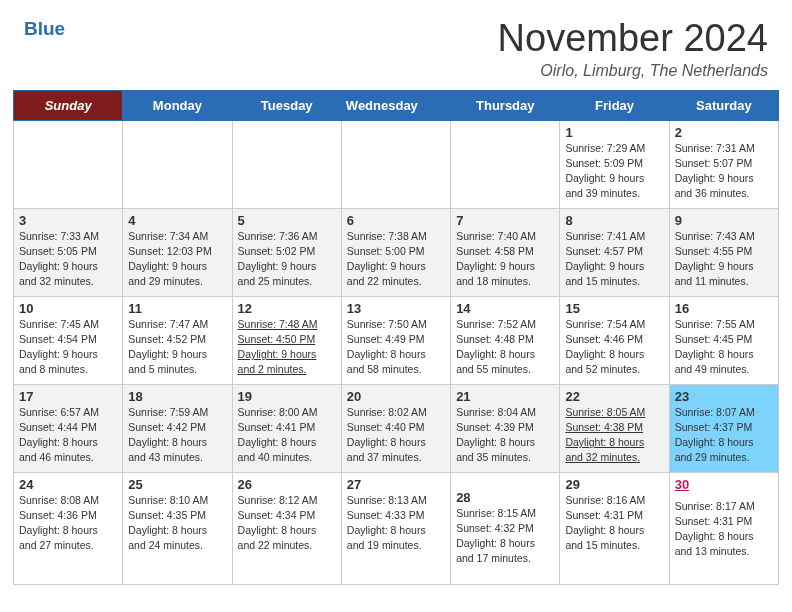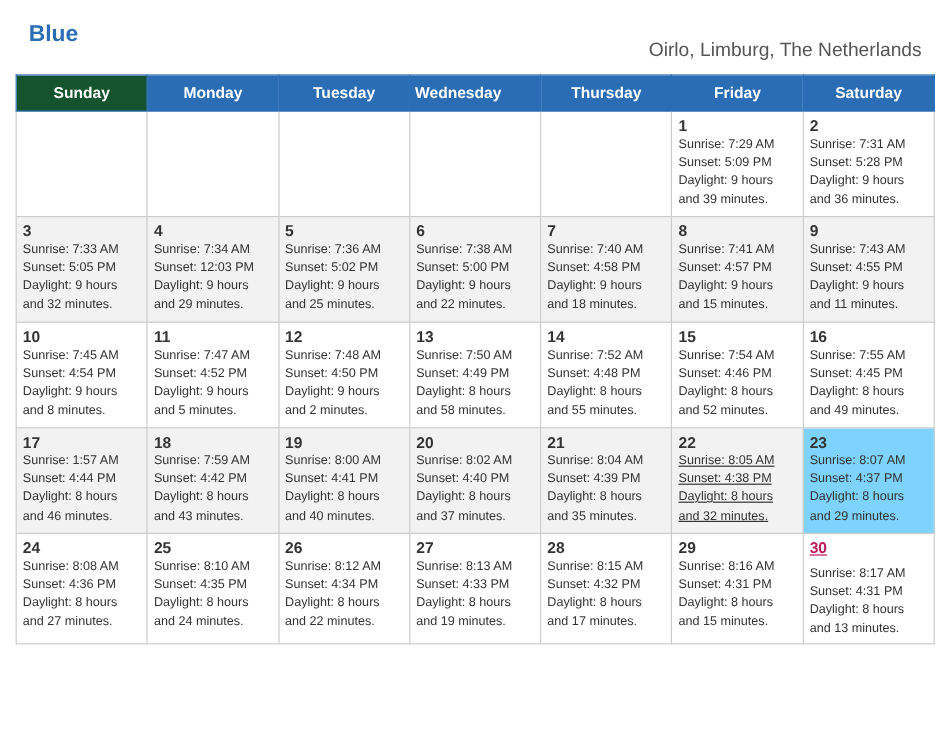--- a/index.html
+++ b/index.html
@@ -14,28 +14,29 @@
 
   <div class="header">
 
     <div style="display:flex; flex-direction:column; padding-top:4px;">
       <div style="display:flex; align-items:center; margin-top:-4px;">
         <span style="font-size:19px; font-weight:bold; color:#2a6db5; font-family:Arial;">Blue</span>
       </div>
     </div>
 
     <div style="text-align:right;">
-      <div style="font-size:16px; color:#555; margin-top:16px;">Oirlo, Limburg, The Netherlands</div>
+      <div style="font-size:38px; font-weight:300; color:#333; line-height:1.1;">November 2024</div>
+      <div style="font-size:16px; color:#555; margin-top:2px;font-style:italic;">Oirlo, Limburg, The Netherlands</div>
     </div>
   </div>
 
   <table style="border-collapse:collapse; width:766px; margin:0 13px; table-layout:fixed;">
     <thead>
       <tr>
-        <th style="background:#14532d; color:#fff; text-align:center; padding:7px 4px; font-size:13px; font-weight:bold; border:1px solid #2a6db5; width:109px;">Sunday</th>
+        <th style="background:#7f1d1d; color:#fff; text-align:center; padding:7px 4px; font-size:13px; font-weight:bold; border:1px solid #2a6db5; width:109px;font-style:italic;">Sunday</th>
         <th style="background:#2a6db5; color:#fff; text-align:center; padding:7px 4px; font-size:13px; font-weight:bold; border:1px solid #2a6db5; width:109px;">Monday</th>
         <th style="background:#2a6db5; color:#fff; text-align:center; padding:7px 4px; font-size:13px; font-weight:bold; border:1px solid #2a6db5; width:109px;">Tuesday</th>
         <th style="background:#2a6db5; color:#fff; text-align:left; padding:7px 4px; font-size:13px; font-weight:bold; border:1px solid #2a6db5; width:109px;">Wednesday</th>
         <th style="background:#2a6db5; color:#fff; text-align:center; padding:7px 4px; font-size:13px; font-weight:bold; border:1px solid #2a6db5; width:109px;">Thursday</th>
         <th style="background:#2a6db5; color:#fff; text-align:center; padding:7px 4px; font-size:13px; font-weight:bold; border:1px solid #2a6db5; width:109px;">Friday</th>
         <th style="background:#2a6db5; color:#fff; text-align:center; padding:7px 4px; font-size:13px; font-weight:bold; border:1px solid #2a6db5; width:109px;">Saturday</th>
       </tr>
     </thead>
     <tbody id="calendar-body">
     <tr>
@@ -46,21 +47,21 @@
           <td style="border: 1px solid rgb(204, 204, 204); vertical-align: top; padding: 4px 5px; background: rgb(255, 255, 255); min-height: 80px; height: 88px;"></td>
           <td style="border: 1px solid rgb(204, 204, 204); vertical-align: top; padding: 4px 5px; background: rgb(255, 255, 255); min-height: 80px; height: 88px;">
             <span style="font-size: 13px; font-weight: bold; color: rgb(51, 51, 51); display: block; margin-bottom: 1px;">1</span>
             <div style="font-size: 10.5px; color: rgb(51, 51, 51); line-height: 1.45; white-space: pre-line;">Sunrise: 7:29 AM
 Sunset: 5:09 PM
 Daylight: 9 hours and 39 minutes.</div>
           </td>
           <td style="border: 1px solid rgb(204, 204, 204); vertical-align: top; padding: 4px 5px; background: rgb(255, 255, 255); min-height: 80px; height: 88px;">
             <span style="font-size: 13px; font-weight: bold; color: rgb(51, 51, 51); display: block; margin-bottom: 1px;">2</span>
             <div style="font-size: 10.5px; color: rgb(51, 51, 51); line-height: 1.45; white-space: pre-line;">Sunrise: 7:31 AM
-Sunset: 5:28 PM
+Sunset: 5:07 PM
 Daylight: 9 hours and 36 minutes.</div>
           </td>
         </tr>
         <tr>
           <td style="border: 1px solid rgb(204, 204, 204); vertical-align: top; padding: 4px 5px; background: rgb(242, 242, 242); min-height: 80px; height: 88px;">
             <span style="font-size: 13px; font-weight: bold; color: rgb(51, 51, 51); display: block; margin-bottom: 1px;">3</span>
             <div style="font-size: 10.5px; color: rgb(51, 51, 51); line-height: 1.45; white-space: pre-line;">Sunrise: 7:33 AM
 Sunset: 5:05 PM
 Daylight: 9 hours and 32 minutes.</div>
           </td>
@@ -109,21 +110,21 @@
 Daylight: 9 hours and 8 minutes.</div>
           </td>
           <td style="border: 1px solid rgb(204, 204, 204); vertical-align: top; padding: 4px 5px; background: rgb(255, 255, 255); min-height: 80px; height: 88px;">
             <span style="font-size: 13px; font-weight: bold; color: rgb(51, 51, 51); display: block; margin-bottom: 1px;">11</span>
             <div style="font-size: 10.5px; color: rgb(51, 51, 51); line-height: 1.45; white-space: pre-line;">Sunrise: 7:47 AM
 Sunset: 4:52 PM
 Daylight: 9 hours and 5 minutes.</div>
           </td>
           <td style="border: 1px solid rgb(204, 204, 204); vertical-align: top; padding: 4px 5px; background: rgb(255, 255, 255); min-height: 80px; height: 88px;">
             <span style="font-size: 13px; font-weight: bold; color: rgb(51, 51, 51); display: block; margin-bottom: 1px;">12</span>
-            <div style="font-size: 10.5px; color: rgb(51, 51, 51); line-height: 1.45; white-space: pre-line;">Sunrise: 7:48 AM
+            <div style="font-size: 10.5px; color: rgb(51, 51, 51); line-height: 1.45; white-space: pre-line; text-decoration: underline;">Sunrise: 7:48 AM
 Sunset: 4:50 PM
 Daylight: 9 hours and 2 minutes.</div>
           </td>
           <td style="border: 1px solid rgb(204, 204, 204); vertical-align: top; padding: 4px 5px; background: rgb(255, 255, 255); min-height: 80px; height: 88px;">
             <span style="font-size: 13px; font-weight: bold; color: rgb(51, 51, 51); display: block; margin-bottom: 1px;">13</span>
             <div style="font-size: 10.5px; color: rgb(51, 51, 51); line-height: 1.45; white-space: pre-line;">Sunrise: 7:50 AM
 Sunset: 4:49 PM
 Daylight: 8 hours and 58 minutes.</div>
           </td>
           <td style="border: 1px solid rgb(204, 204, 204); vertical-align: top; padding: 4px 5px; background: rgb(255, 255, 255); min-height: 80px; height: 88px;">
@@ -141,21 +142,21 @@
           <td style="border: 1px solid rgb(204, 204, 204); vertical-align: top; padding: 4px 5px; background: rgb(255, 255, 255); min-height: 80px; height: 88px;">
             <span style="font-size: 13px; font-weight: bold; color: rgb(51, 51, 51); display: block; margin-bottom: 1px;">16</span>
             <div style="font-size: 10.5px; color: rgb(51, 51, 51); line-height: 1.45; white-space: pre-line;">Sunrise: 7:55 AM
 Sunset: 4:45 PM
 Daylight: 8 hours and 49 minutes.</div>
           </td>
         </tr>
         <tr>
           <td style="border: 1px solid rgb(204, 204, 204); vertical-align: top; padding: 4px 5px; background: rgb(242, 242, 242); min-height: 80px; height: 88px;">
             <span style="font-size: 13px; font-weight: bold; color: rgb(51, 51, 51); display: block; margin-bottom: 1px;">17</span>
-            <div style="font-size: 10.5px; color: rgb(51, 51, 51); line-height: 1.45; white-space: pre-line;">Sunrise: 1:57 AM
+            <div style="font-size: 10.5px; color: rgb(51, 51, 51); line-height: 1.45; white-space: pre-line;">Sunrise: 6:57 AM
 Sunset: 4:44 PM
 Daylight: 8 hours and 46 minutes.</div>
           </td>
           <td style="border: 1px solid rgb(204, 204, 204); vertical-align: top; padding: 4px 5px; background: rgb(242, 242, 242); min-height: 80px; height: 88px;">
             <span style="font-size: 13px; font-weight: bold; color: rgb(51, 51, 51); display: block; margin-bottom: 1px;">18</span>
             <div style="font-size: 10.5px; color: rgb(51, 51, 51); line-height: 1.45; white-space: pre-line;">Sunrise: 7:59 AM
 Sunset: 4:42 PM
 Daylight: 8 hours and 43 minutes.</div>
           </td>
           <td style="border: 1px solid rgb(204, 204, 204); vertical-align: top; padding: 4px 5px; background: rgb(242, 242, 242); min-height: 80px; height: 88px;">
@@ -207,21 +208,21 @@
             <div style="font-size: 10.5px; color: rgb(51, 51, 51); line-height: 1.45; white-space: pre-line;">Sunrise: 8:12 AM
 Sunset: 4:34 PM
 Daylight: 8 hours and 22 minutes.</div>
           </td>
           <td style="border: 1px solid rgb(204, 204, 204); vertical-align: top; padding: 4px 5px; background: rgb(255, 255, 255); min-height: 80px; height: 88px;">
             <span style="font-size: 13px; font-weight: bold; color: rgb(51, 51, 51); display: block; margin-bottom: 1px;">27</span>
             <div style="font-size: 10.5px; color: rgb(51, 51, 51); line-height: 1.45; white-space: pre-line;">Sunrise: 8:13 AM
 Sunset: 4:33 PM
 Daylight: 8 hours and 19 minutes.</div>
           </td>
-          <td style="border: 1px solid rgb(204, 204, 204); vertical-align: top; padding: 4px 5px; background: rgb(255, 255, 255); min-height: 80px; height: 88px;">
+          <td style="border: 1px solid rgb(204, 204, 204); vertical-align: top; padding: 17px 5px; background: rgb(255, 255, 255); min-height: 80px; height: 88px;">
             <span style="font-size: 13px; font-weight: bold; color: rgb(51, 51, 51); display: block; margin-bottom: 1px;">28</span>
             <div style="font-size: 10.5px; color: rgb(51, 51, 51); line-height: 1.45; white-space: pre-line;">Sunrise: 8:15 AM
 Sunset: 4:32 PM
 Daylight: 8 hours and 17 minutes.</div>
           </td>
           <td style="border: 1px solid rgb(204, 204, 204); vertical-align: top; padding: 4px 5px; background: rgb(255, 255, 255); min-height: 80px; height: 88px;">
             <span style="font-size: 13px; font-weight: bold; color: rgb(51, 51, 51); display: block; margin-bottom: 1px;">29</span>
             <div style="font-size: 10.5px; color: rgb(51, 51, 51); line-height: 1.45; white-space: pre-line;">Sunrise: 8:16 AM
 Sunset: 4:31 PM
 Daylight: 8 hours and 15 minutes.</div>

